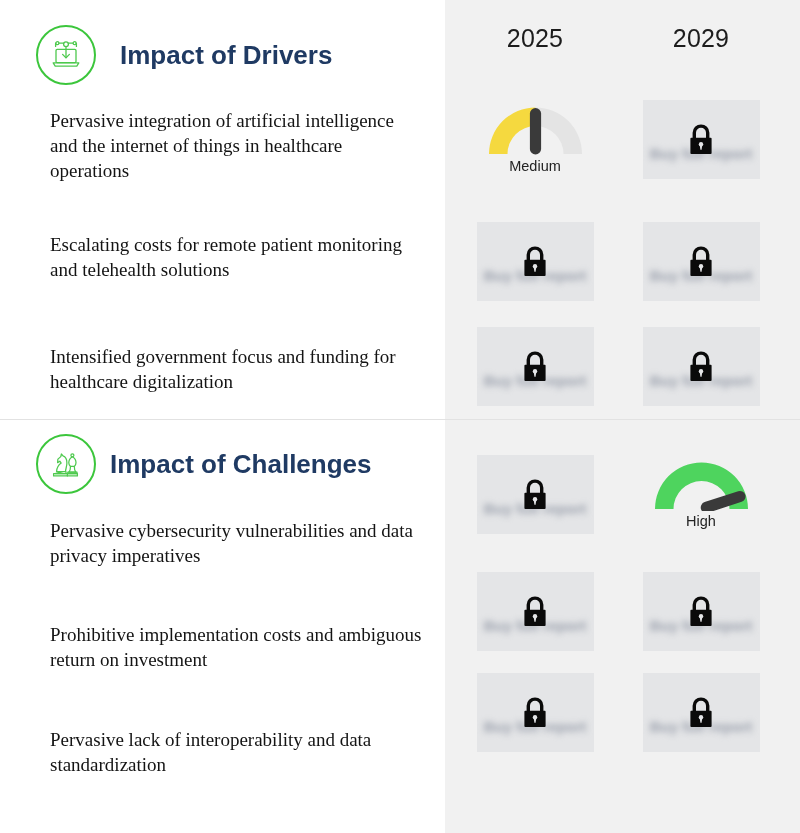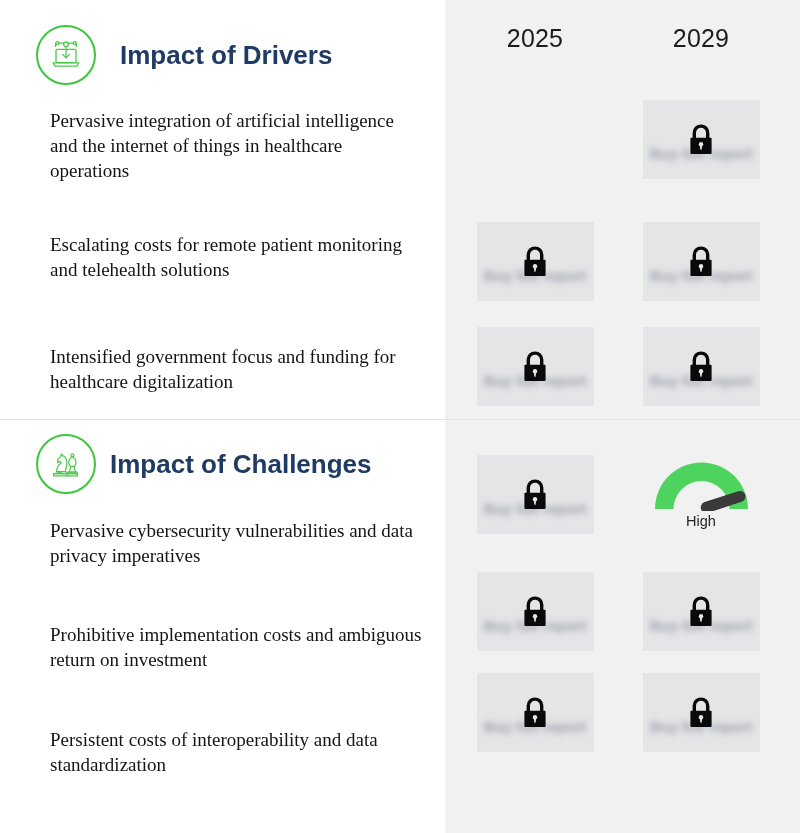--- a/index.html
+++ b/index.html
@@ -205,22 +205,34 @@
     </div>
     <div class="sec-title">Impact of Challenges</div>
   </div>
 
   <div class="row-text r-d1">Pervasive integration of artificial intelligence and the internet of things in healthcare operations</div>
   <div class="row-text r-d2">Escalating costs for remote patient monitoring and telehealth solutions</div>
   <div class="row-text r-d3">Intensified government focus and funding for healthcare digitalization</div>
 
   <div class="row-text r-c1">Pervasive cybersecurity vulnerabilities and data privacy imperatives</div>
   <div class="row-text r-c2">Prohibitive implementation costs and ambiguous return on investment</div>
-  <div class="row-text r-c3">Persistent costs of interoperability and data standardization</div>
-
+  <div class="row-text r-c3">Pervasive lack of interoperability and data standardization</div>
+
+  <div class="cell col-a c-r1">
+    <div class="gauge-wrap">
+      <svg class="gauge-svg" width="105" height="56" viewBox="0 0 105 56">
+        <path d="M6 54 A46.5 46.5 0 0 1 52.5 7.5 L52.5 26 A28 28 0 0 0 24.5 54 Z" fill="#f5d93f"></path>
+        <path d="M52.5 7.5 A46.5 46.5 0 0 1 99 54 L80.5 54 A28 28 0 0 0 52.5 26 Z" fill="#e4e4e4"></path>
+        <g transform="rotate(0 52.5 54)">
+          <rect x="46.9" y="8" width="11.2" height="46.5" rx="5.6" fill="#3a3a3a"></rect>
+        </g>
+      </svg>
+      <div class="gauge-label">Medium</div>
+    </div>
+  </div>
 
   <div class="cell col-a c-r2">
     <div class="locked">
       <div class="blur-text">Buy full report</div>
       <svg class="lock-glyph" width="30" height="38" viewBox="0 0 30 38">
         <path d="M8.3 17.5 V11.8 a6.7 6.7 0 0 1 13.4 0 V17.5" fill="none" stroke="#0a0a0a" stroke-width="3.4"></path>
         <rect x="4.4" y="16.8" width="21.2" height="16.3" rx="1" fill="#0a0a0a"></rect>
         <circle cx="15" cy="23.3" r="2.2" fill="#e4e5e7"></circle>
         <path d="M13.7 23.8 h2.6 l-.7 5 h-1.2 z" fill="#e4e5e7"></path>
       </svg>

